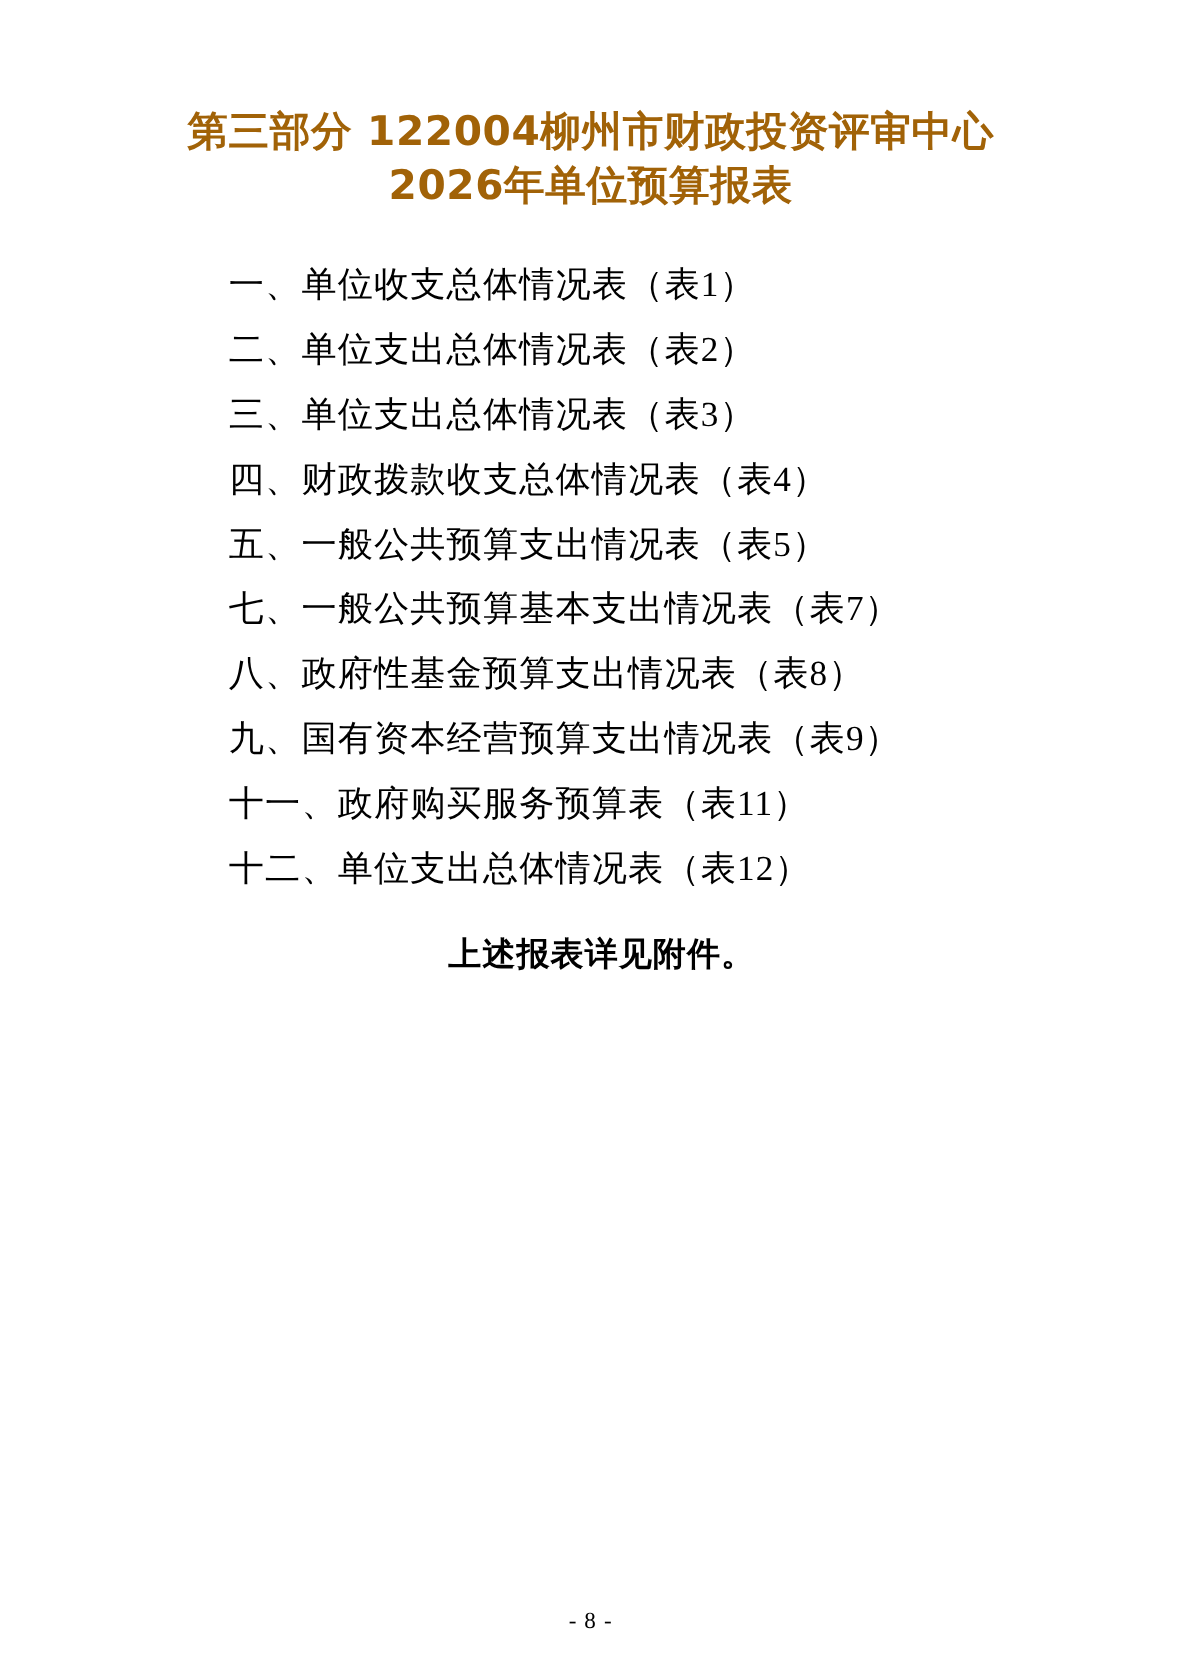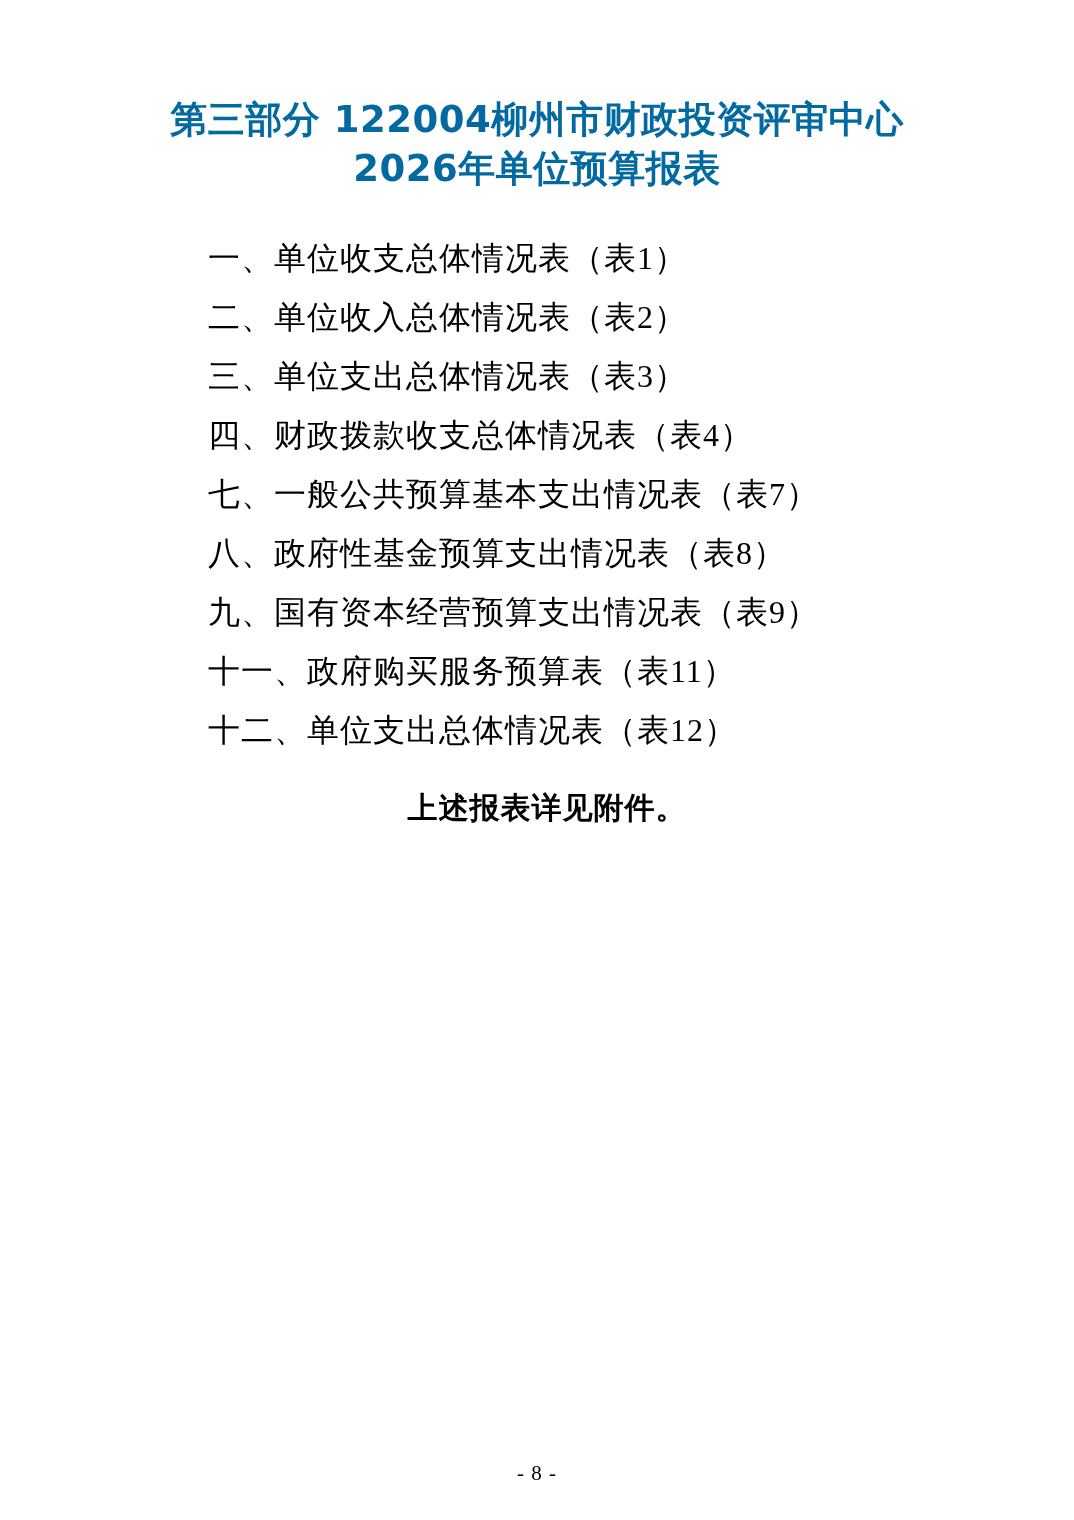--- a/index.html
+++ b/index.html
@@ -23,21 +23,21 @@
   }
   .doc-title {
     margin: 0;
     padding-top: 96px;
     text-align: center;
     font-family: "DejaVu Sans", "Liberation Sans", sans-serif;
     font-weight: bold;
     font-size: 37px;
     line-height: 1.32;
     letter-spacing: 0.5px;
-    color: #0369a1;
+    color: #a16207;
   }
   .doc-title .line2 {
     display: block;
     text-align: center;
   }
   .toc {
     margin: 0;
     padding: 0;
     list-style: none;
     margin-top: 48px;
@@ -76,23 +76,24 @@
 
 <div class="page">
 
   <h1 class="doc-title">
     <span class="line1">第三部分  122004柳州市财政投资评审中心</span>
     <span class="line2">2026年单位预算报表</span>
   </h1>
 
   <ul class="toc">
     <li class="toc-item">一、单位收支总体情况表（表1）</li>
-    <li class="toc-item">二、单位收入总体情况表（表2）</li>
+    <li class="toc-item">二、单位支出总体情况表（表2）</li>
     <li class="toc-item">三、单位支出总体情况表（表3）</li>
     <li class="toc-item">四、财政拨款收支总体情况表（表4）</li>
+    <li class="toc-item">五、一般公共预算支出情况表（表5）</li>
     <li class="toc-item">七、一般公共预算基本支出情况表（表7）</li>
     <li class="toc-item">八、政府性基金预算支出情况表（表8）</li>
     <li class="toc-item">九、国有资本经营预算支出情况表（表9）</li>
     <li class="toc-item">十一、政府购买服务预算表（表11）</li>
     <li class="toc-item">十二、单位支出总体情况表（表12）</li>
   </ul>
 
   <div class="note">上述报表详见附件。</div>
 
   <div class="page-number">- 8 -</div>

